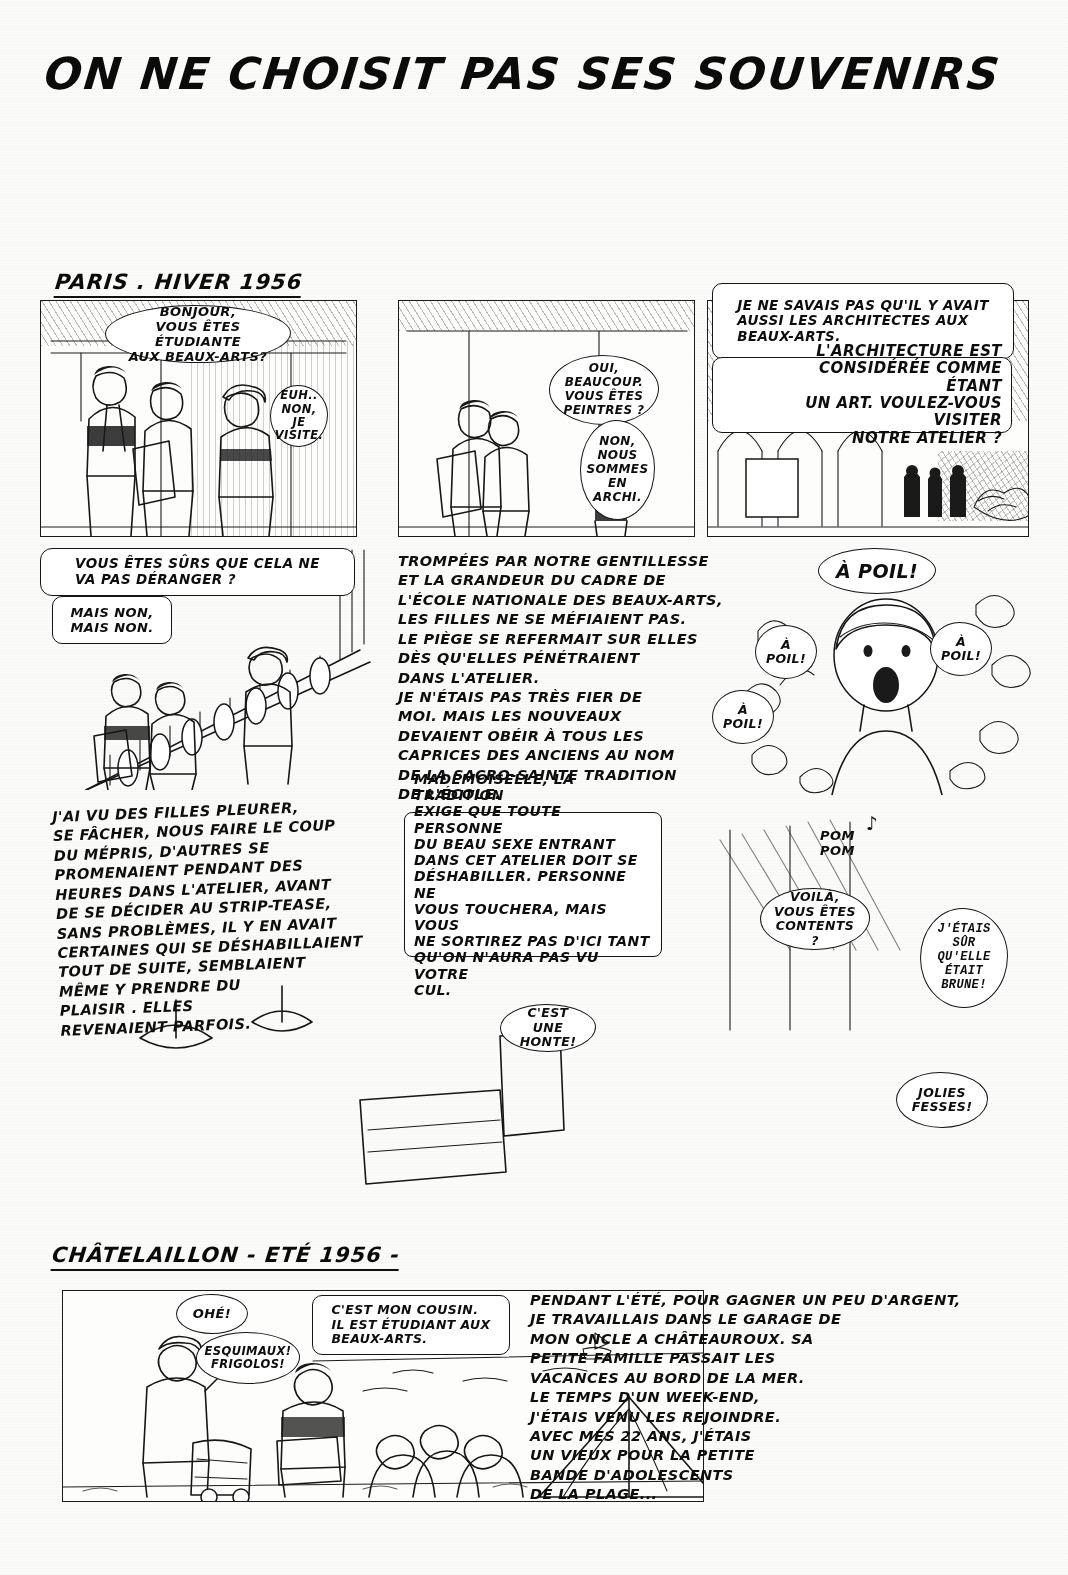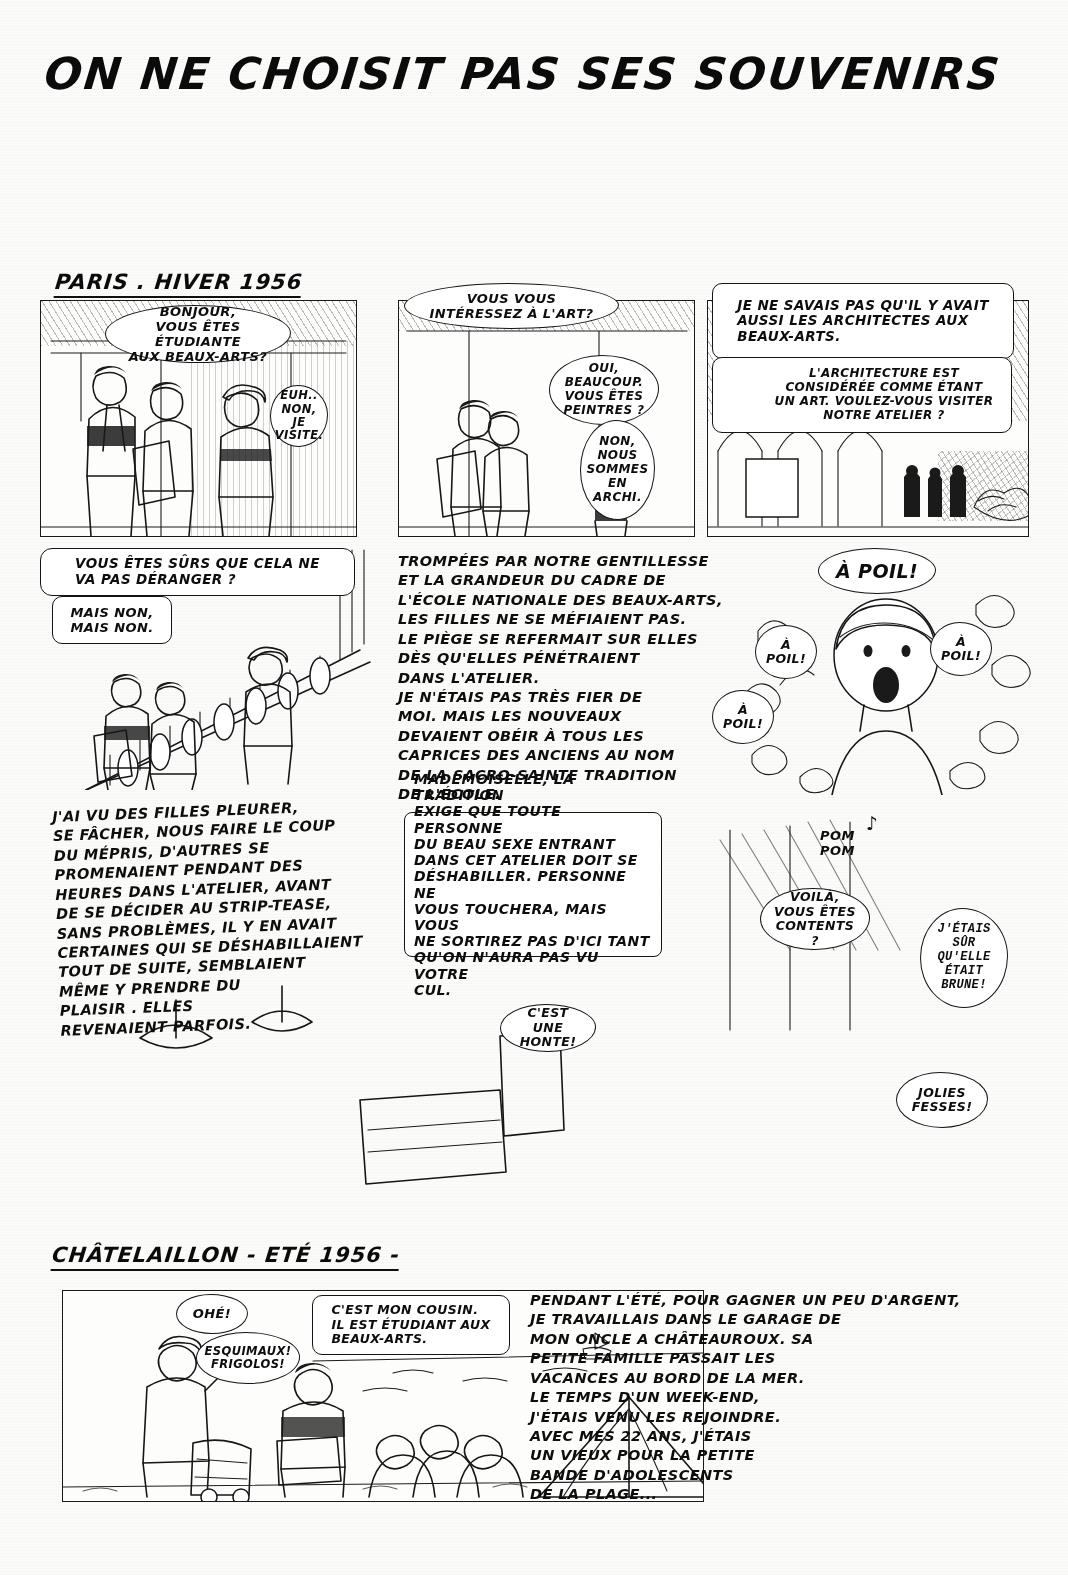--- a/index.html
+++ b/index.html
@@ -217,24 +217,20 @@
 
       <path class="ink" d="M38,158 L76,150 L82,208 L44,216 Z" fill="#fff"></path>
 
       <path class="ink" d="M200,148 q12,-6 20,2 q4,11 -4,16 q-10,5 -16,-4 q-4,-8 0,-14 z"></path>
       <path class="ink-fill" d="M196,176 L228,176 L228,220 L196,220 Z" opacity="0.85"></path>
       <path class="ink" d="M196,220 L198,235 M228,220 L226,235"></path>
       <path class="ink-thin" d="M0,226 L295,226"></path>
     </svg>
   </div>
 
-  <div class="balloon" style="left:404px; top:283px; width:215px; height:46px;">
-    <div class="hand">VOUS VOUS
-iNTÉRESSEZ À L'ART?</div>
-  </div>
   <div class="balloon" style="left:549px; top:355px; width:110px; height:70px;">
     <div class="hand" style="font-size:12px;">OUi,
 BEAUCOUP.
 VOUS ÊTES
 PEiNTRES ?</div>
   </div>
   <div class="balloon" style="left:580px; top:420px; width:75px; height:100px;">
     <div class="hand" style="font-size:12px;">NON,
 NOUS
 SOMMES
@@ -266,21 +262,21 @@
       <path class="ink-thin" d="M0,226 L320,226"></path>
     </svg>
   </div>
 
   <div class="balloon rect" style="left:712px; top:283px; width:302px; height:76px; border-radius:10px;">
     <div class="hand" style="font-size:13.5px; text-align:left;">JE NE SAVAiS PAS QU'iL Y AVAiT
 AUSSi LES ARCHiTECTES AUX
 BEAUX-ARTS.</div>
   </div>
   <div class="balloon rect" style="left:712px; top:357px; width:300px; height:76px; border-radius:10px;">
-    <div class="hand" style="font-size:12px; text-align:center;margin-left:44px;">L'ARCHiTECTURE EST
+    <div class="hand" style="font-size:15px; text-align:right;margin-left:44px;">L'ARCHiTECTURE EST
 CONSiDÉRÉE COMME ÉTANT
 UN ART. VOULEZ-VOUS ViSiTER
 NOTRE ATELiER ?</div>
   </div>
 
   <div class="panel noborder" style="left:40px; top:540px; width:345px; height:250px;">
     <svg width="345" height="250" style="position:absolute; left:0; top:0;">
 
       <path class="ink" d="M46,250 L320,110"></path>
       <path class="ink" d="M46,250 L330,122"></path>

